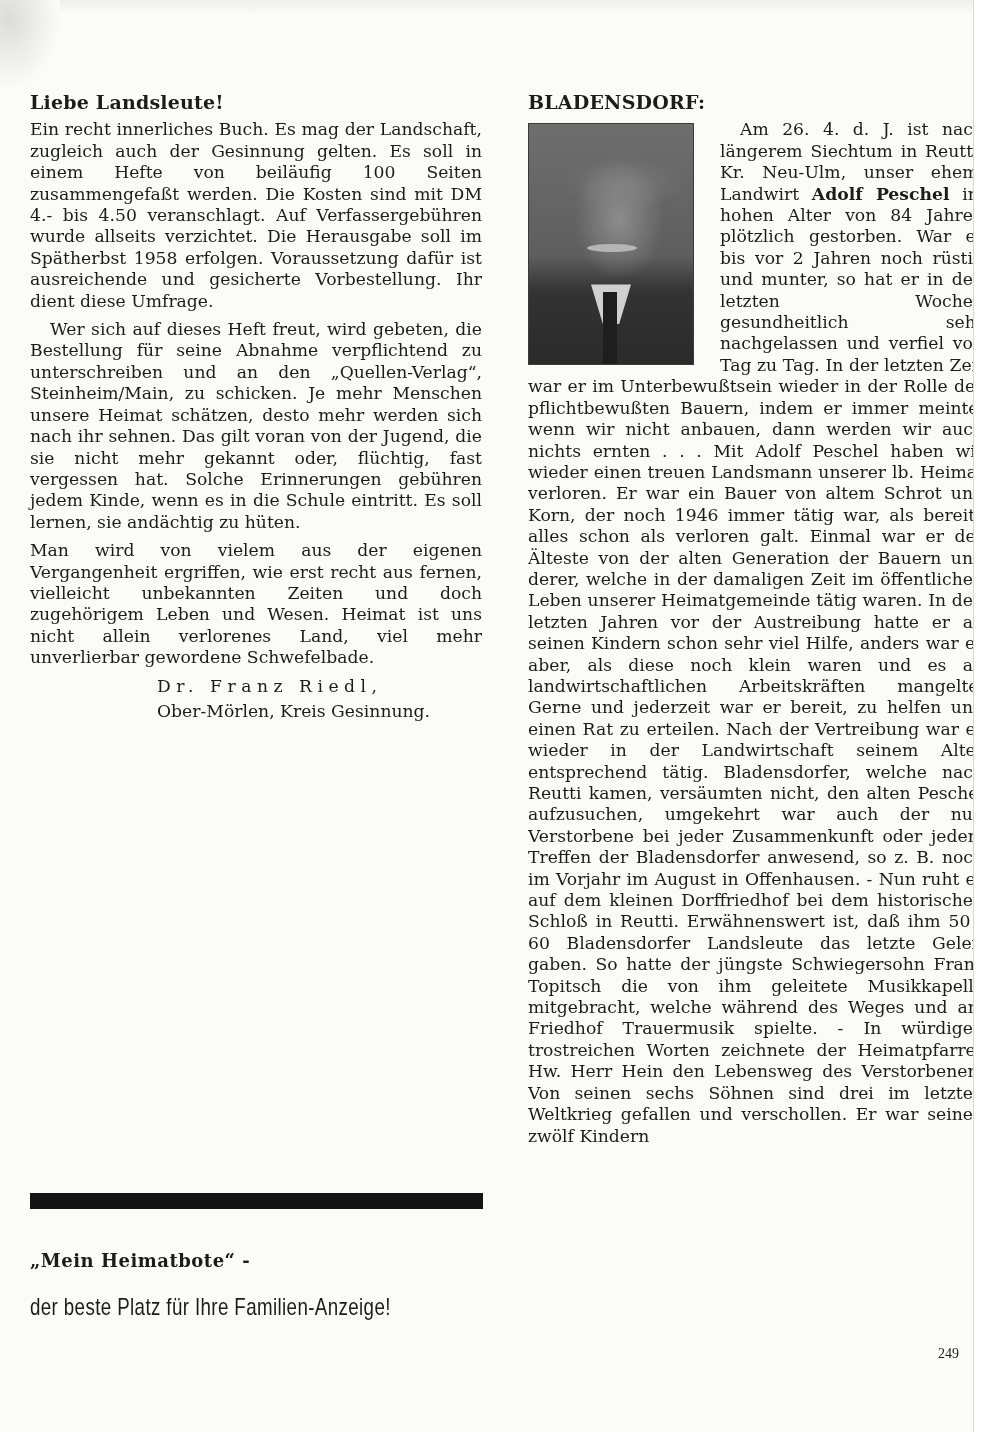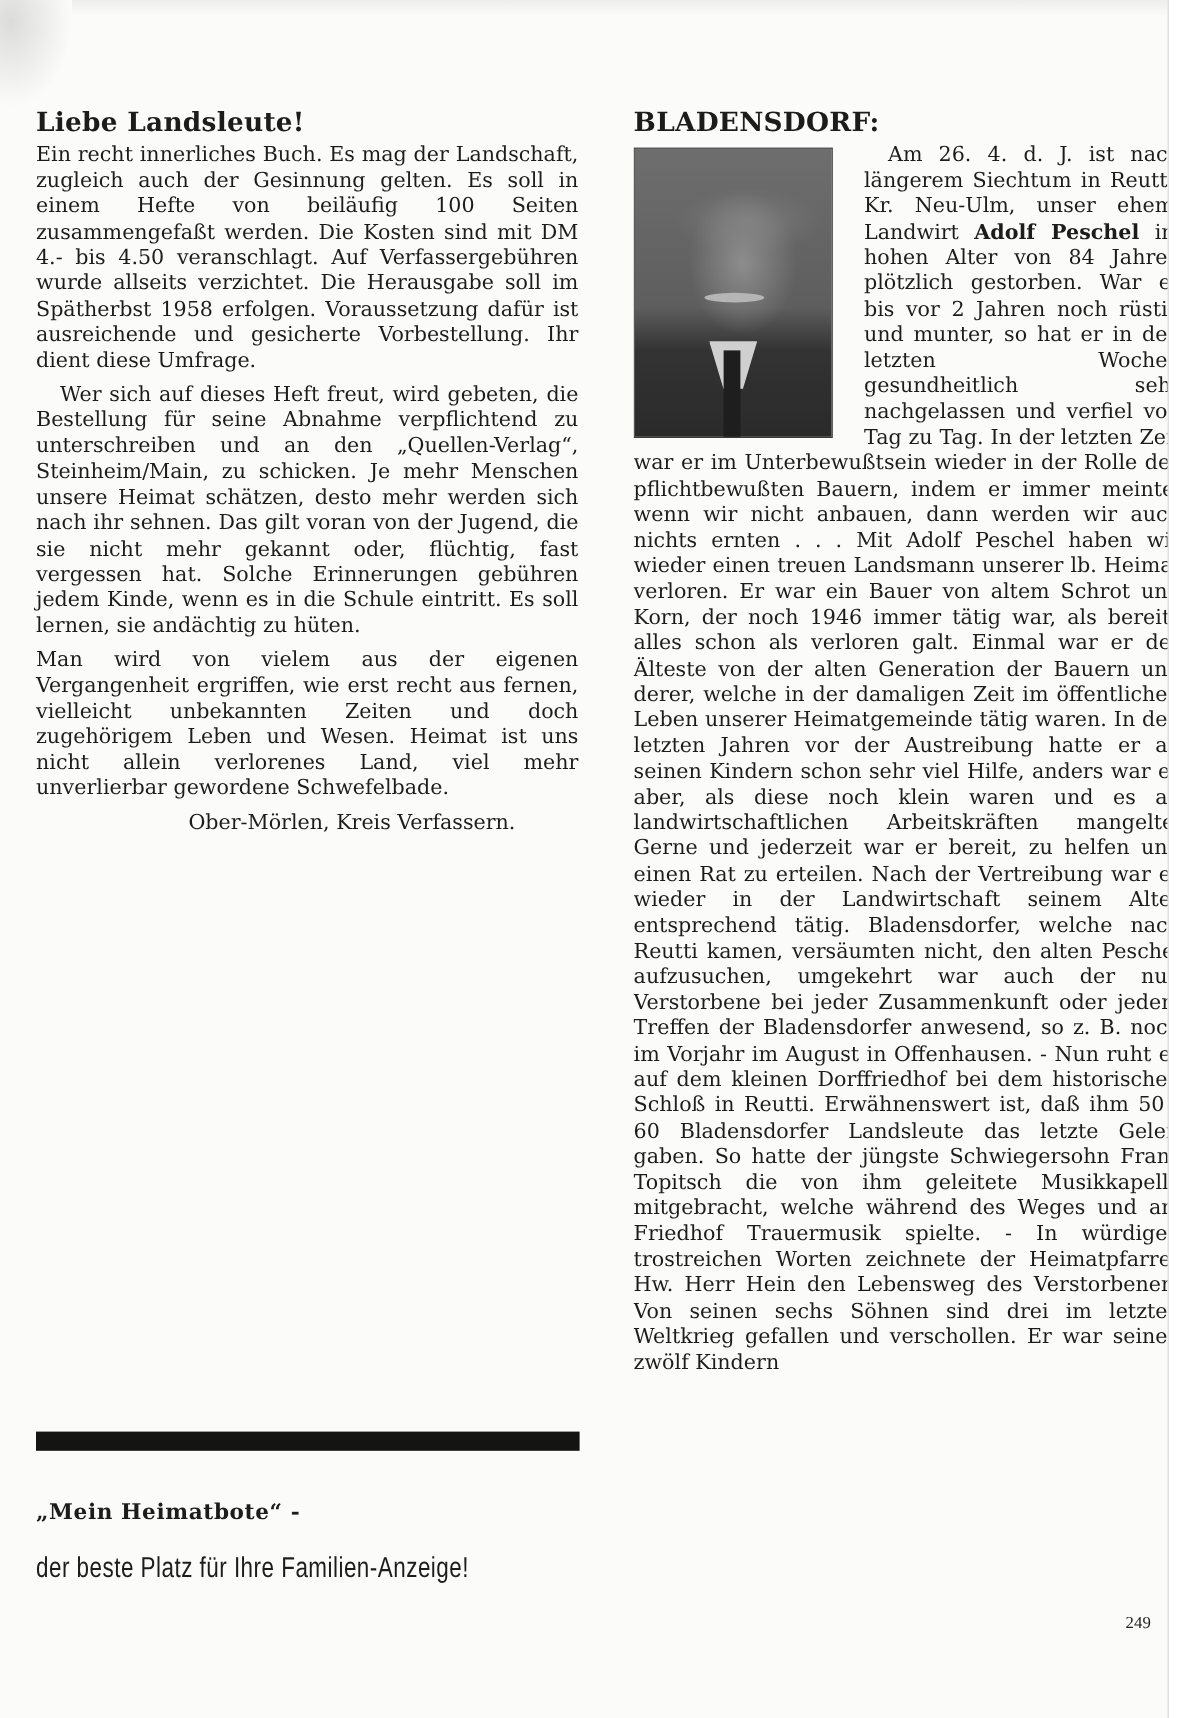--- a/index.html
+++ b/index.html
@@ -22,21 +22,21 @@
     background: #ffffff;
     border-left: 1px solid #d8d8d8;
   }
   .col {
     position: absolute; top: 92px;
     font-size: 17.2px; line-height: 21.4px;
   }
   .col-left { left: 30px; width: 452px; }
   .col-right { left: 528px; width: 456px; overflow: hidden; }
   .heading {
-    font-family: "DejaVu Serif", serif; font-weight: bold; font-size: 22px;
+    font-family: "DejaVu Serif", serif; font-weight: bold; font-size: 19px;
     letter-spacing: 0.2px; margin: 0 0 6px 0;
   }
   .para { margin: 0 0 7px 0; text-align: justify; }
   .indent { text-indent: 20px; }
   .signature-intro { margin: 22px 0 20px 0; }
   .signature-name { margin-left: 127px; letter-spacing: 5.5px; }
   .signature-place { margin-left: 127px; margin-top: 4px; }
   .bar {
     position: absolute; left: 30px; top: 1193px; width: 453px; height: 16px;
     background: #141414;
@@ -81,21 +81,22 @@
 <body>
 
 <div class="page-shade"></div>
 <div class="top-noise"></div>
 
 <section class="col col-left">
   <h2 class="heading">Liebe Landsleute!</h2>
   <p class="para">Ein recht innerliches Buch. Es mag der Landschaft, zugleich auch der Gesinnung gelten. Es soll in einem Hefte von beiläufig 100 Seiten zusammengefaßt werden. Die Kosten sind mit DM 4.- bis 4.50 veranschlagt. Auf Verfassergebühren wurde allseits verzichtet. Die Herausgabe soll im Spätherbst 1958 erfolgen. Voraussetzung dafür ist ausreichende und gesicherte Vorbestellung. Ihr dient diese Umfrage.</p>
   <p class="para indent">Wer sich auf dieses Heft freut, wird gebeten, die Bestellung für seine Abnahme verpflichtend zu unterschreiben und an den „Quellen-Verlag“, Steinheim/Main, zu schicken. Je mehr Menschen unsere Heimat schätzen, desto mehr werden sich nach ihr sehnen. Das gilt voran von der Jugend, die sie nicht mehr gekannt oder, flüchtig, fast vergessen hat. Solche Erinnerungen gebühren jedem Kinde, wenn es in die Schule eintritt. Es soll lernen, sie andächtig zu hüten.</p>
   <p class="para">Man wird von vielem aus der eigenen Vergangenheit ergriffen, wie erst recht aus fernen, vielleicht unbekannten Zeiten und doch zugehörigem Leben und Wesen. Heimat ist uns nicht allein verlorenes Land, viel mehr unverlierbar gewordene Schwefelbade.</p>
-  <div class="signature-place">Ober-Mörlen, Kreis Verfassern.</div>
+  <div class="signature-name">Dr. Franz Riedl,</div>
+  <div class="signature-place">Ober-Mörlen, Kreis Gesinnung.</div>
 </section>
 
 <div class="bar"></div>
 <div class="ad-title">„Mein Heimatbote“ -</div>
 <div class="ad-sub">der beste Platz für Ihre Familien-Anzeige!</div>
 
 <section class="col col-right">
   <h2 class="heading">BLADENSDORF:</h2>
   <div class="photo" title="Portrait photo of Adolf Peschel">
     <div class="mustache"></div>

